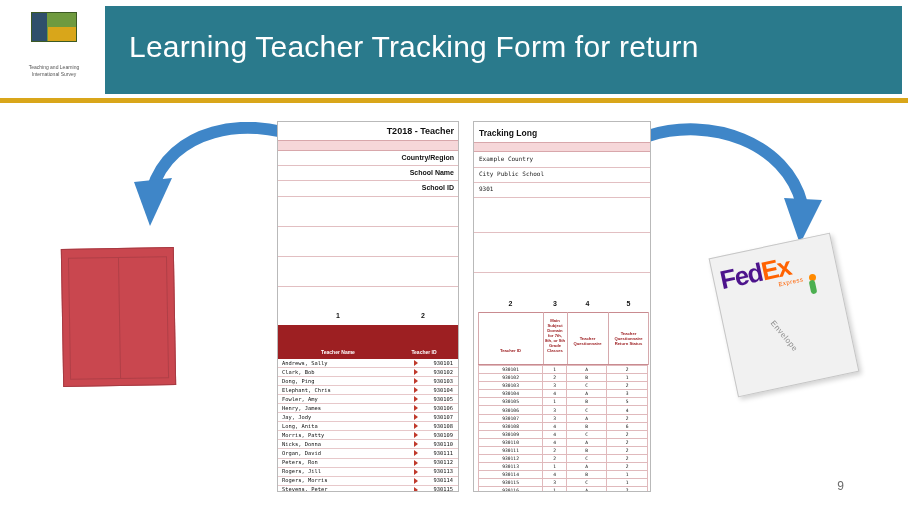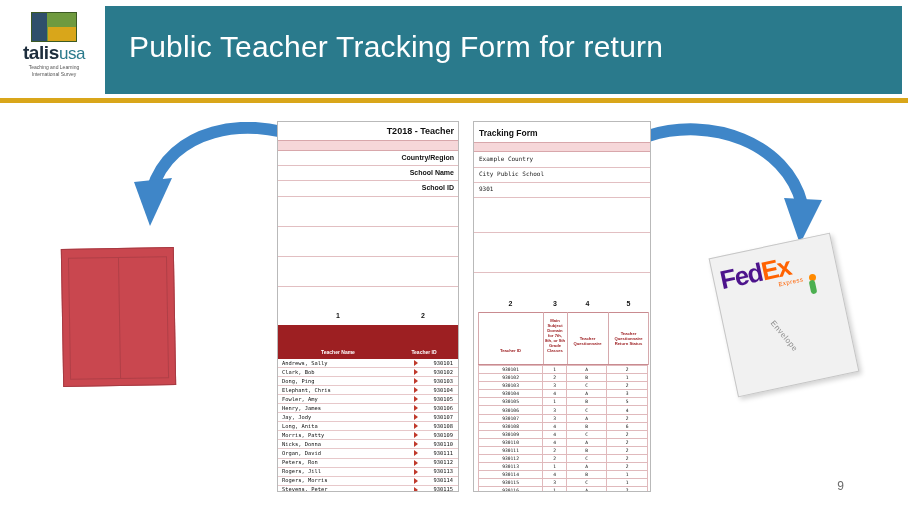--- a/index.html
+++ b/index.html
@@ -430,29 +430,28 @@
     bottom: 18px;
     font-size: 12px;
     color: #6b6b6b;
   }
 </style>
 </head>
 <body>
 
 <div class="logo-box">
   <div class="logo-mark"></div>
-  <div class="logo-word"><span>talis</span><span class="usa">usa</span></div>
   <div class="logo-sub">
     <div>Teaching and Learning</div>
     <div>International Survey</div>
   </div>
 </div>
 
 <div class="header-band">
-  <div class="header-title">Public Teacher Tracking Form for return</div>
+  <div class="header-title">Learning Teacher Tracking Form for return</div>
 </div>
 <div class="gold-rule"></div>
 
 <svg class="arrow-svg" id="arrow-left" width="180" height="140" viewBox="0 0 180 140">
   <path d="M170,16 C118,-6 40,6 22,68" stroke="#3f86c8" stroke-width="12" fill="none" stroke-linecap="butt"></path>
   <polygon points="4,60 42,56 20,104" fill="#3f86c8"></polygon>
 </svg>
 
 <svg class="arrow-svg" id="arrow-right" width="190" height="150" viewBox="0 0 190 150">
   <path d="M8,14 C70,-6 146,20 162,82" stroke="#3f86c8" stroke-width="12" fill="none" stroke-linecap="butt"></path>
@@ -561,21 +560,21 @@
       <div class="t-row">
         <span class="nm">Stevens, Peter</span>
         <span class="tick"></span>
         <span class="id">930115</span>
       </div>
     </div>
 
 </div>
 
 <div class="doc" id="doc-tracking">
-  <div class="tf-title">Tracking Form</div>
+  <div class="tf-title">Tracking Long</div>
   <div class="tf-band"></div>
 
   <div class="tf-field" style="top:33px;">Example Country</div>
   <div class="tf-sep" style="top:45px;"></div>
   <div class="tf-field" style="top:48px;">City Public School</div>
   <div class="tf-sep" style="top:60px;"></div>
   <div class="tf-field" style="top:63px;">9301</div>
   <div class="tf-sep" style="top:75px;"></div>
   <div class="tf-sep" style="top:110px;"></div>
   <div class="tf-sep" style="top:150px;"></div>

